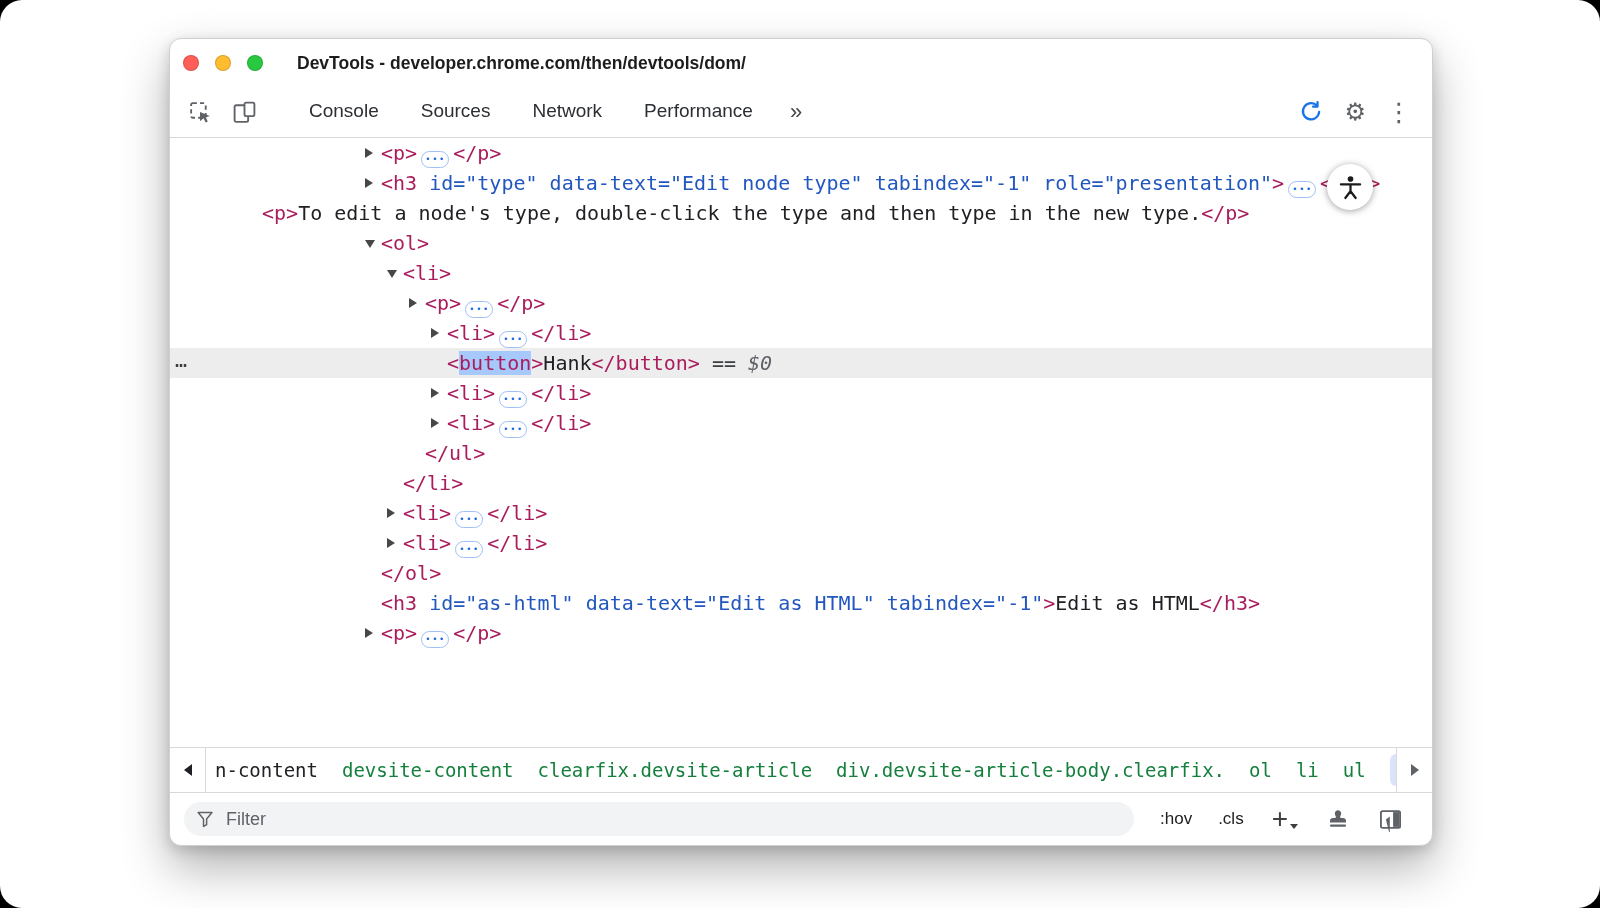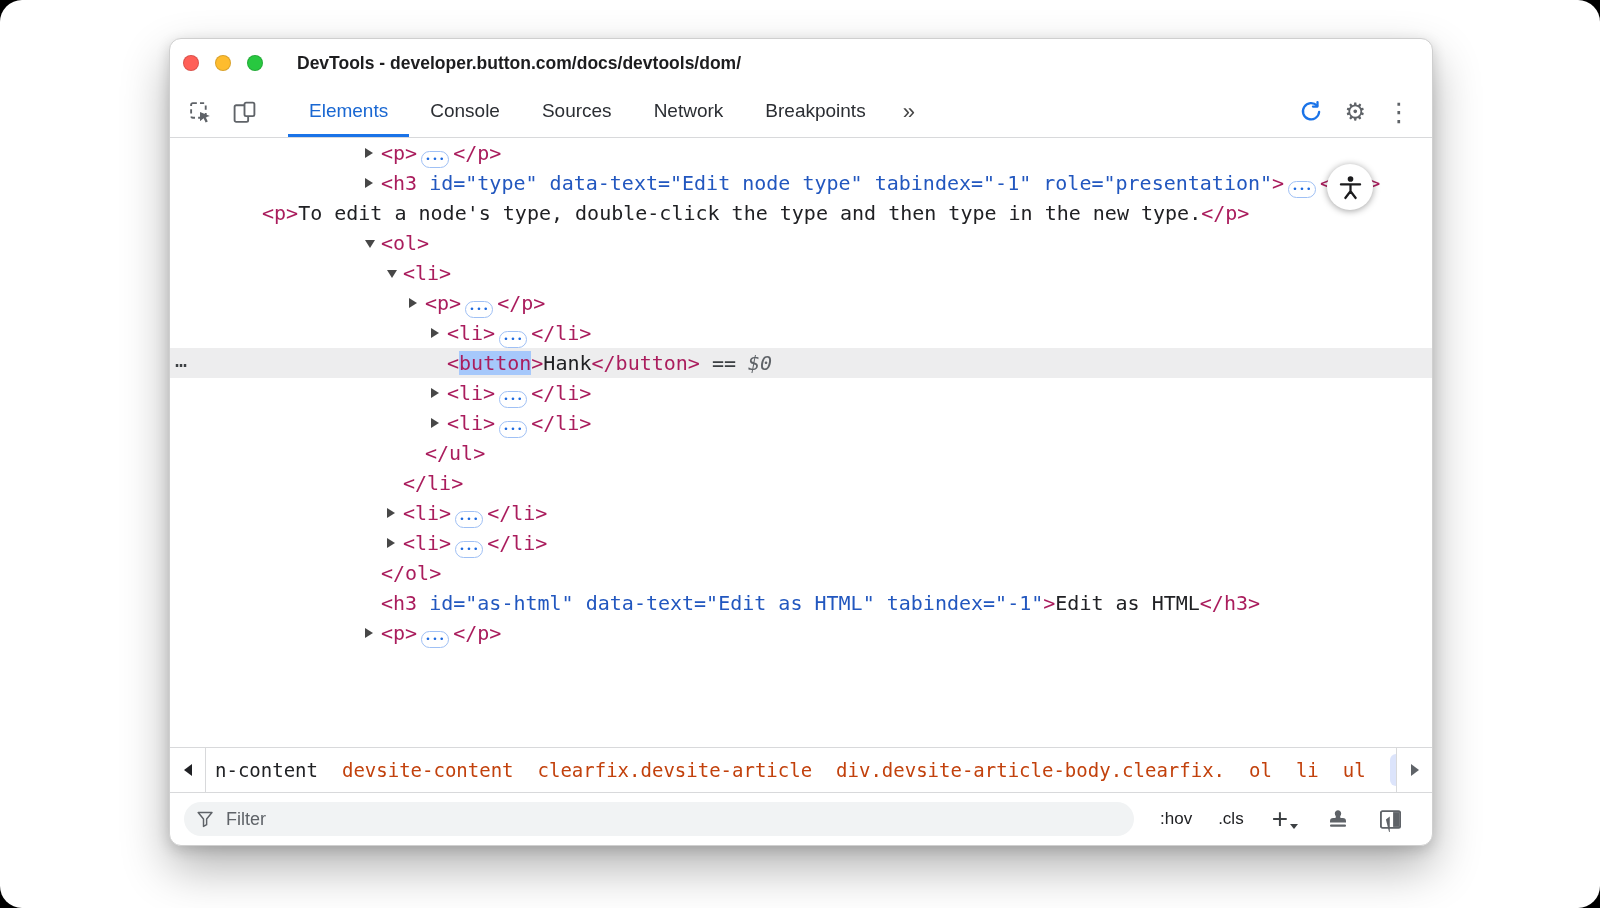--- a/index.html
+++ b/index.html
@@ -51,21 +51,21 @@
     background:#fff;box-shadow:0 1px 7px rgba(0,0,0,.38);display:flex;align-items:center;justify-content:center;z-index:5;}
   
   .crumbs-bar{height:44px;flex:0 0 44px;border-top:1px solid #d8d9db;display:flex;align-items:stretch;}
   .crumb-nav{width:35px;display:flex;align-items:center;justify-content:center;}
   .crumb-nav-left{border-right:1px solid #d8d9db;}
   .crumb-nav-right{border-left:1px solid #d8d9db;}
   .tri-left{width:0;height:0;border-top:6px solid transparent;border-bottom:6px solid transparent;border-right:8px solid #202124;}
   .tri-right{width:0;height:0;border-top:6px solid transparent;border-bottom:6px solid transparent;border-left:8px solid #5f6368;}
   .crumbs{flex:1;display:flex;align-items:center;overflow:hidden;padding-left:9px;
     font-family:"DejaVu Sans Mono",monospace;font-size:19px;gap:24px;}
-  .crumb{color:#c2410c;white-space:nowrap;}
+  .crumb{color:#15803d;white-space:nowrap;}
   .crumb.plain{color:#202124;}
   .crumb.selected{background:#dce4fb;color:#1a56c9;border-radius:6px;padding:5px 11px;}
   
   .panel-tabs{height:52px;flex:0 0 52px;border-top:1px solid #d8d9db;display:flex;padding-left:0;}
   .panel-tab{padding:0 19px;line-height:49px;font-size:19px;color:#26282c;border-bottom:3px solid transparent;box-sizing:border-box;}
   .panel-tab.active{color:#1967d2;border-bottom:3px solid #1a73e8;}
   
   .filter-bar{height:52px;flex:0 0 52px;border-top:1px solid #d8d9db;display:flex;align-items:center;padding:0 14px;}
   .filter-pill{width:950px;height:34px;border-radius:17px;background:#f1f3f4;display:flex;align-items:center;
     padding:0 12px;box-sizing:border-box;gap:9px;flex:0 0 auto;}
@@ -81,42 +81,41 @@
 </style>
 </head>
 <body>
 
 <div class="window">
 
   <div class="titlebar">
     <span class="tl tl-red"></span>
     <span class="tl tl-yellow"></span>
     <span class="tl tl-green"></span>
-    <span class="win-title">DevTools - developer.button.com/docs/devtools/dom/</span>
+    <span class="win-title">DevTools - developer.chrome.com/then/devtools/dom/</span>
   </div>
 
   <div class="toolbar">
     <span class="tool-btn">
       <svg width="25" height="25" viewBox="0 0 24 24">
         <rect x="3" y="3" width="14" height="14" rx="1.5" fill="none" stroke="#5f6368" stroke-width="1.8" stroke-dasharray="4 3"></rect>
         <path d="M11.5 11.5l9.5 3.8-4 1.3 2 4-2.1 1-1.9-4-3.5 2.9z" fill="#5f6368"></path>
       </svg>
     </span>
     <span class="tool-btn">
       <svg width="25" height="25" viewBox="0 0 24 24">
         <rect x="2.5" y="5" width="13" height="16" rx="1.5" fill="none" stroke="#5f6368" stroke-width="1.8"></rect>
         <rect x="12" y="2.5" width="9.5" height="13" rx="1.5" fill="#fff" stroke="#5f6368" stroke-width="1.8"></rect>
       </svg>
     </span>
     <div class="main-tabs">
-        <div class="main-tab active">Elements</div>
         <div class="main-tab">Console</div>
         <div class="main-tab">Sources</div>
         <div class="main-tab">Network</div>
-        <div class="main-tab">Breakpoints</div>
+        <div class="main-tab">Performance</div>
       </div>
     <span class="overflow-chevron">»</span>
     <div class="toolbar-right">
       <span style="display:flex;">
         <svg width="26" height="26" viewBox="0 0 24 24">
           <path d="M17.6 6.3A7.5 7.5 0 1 0 19.5 12" fill="none" stroke="#1a73e8" stroke-width="2.1" stroke-linecap="round"></path>
           <path d="M18 2.8v4.2h-4.2" fill="none" stroke="#1a73e8" stroke-width="2.1" stroke-linecap="round" stroke-linejoin="round"></path>
         </svg>
       </span>
       <span class="glyph-icon">⚙</span>

